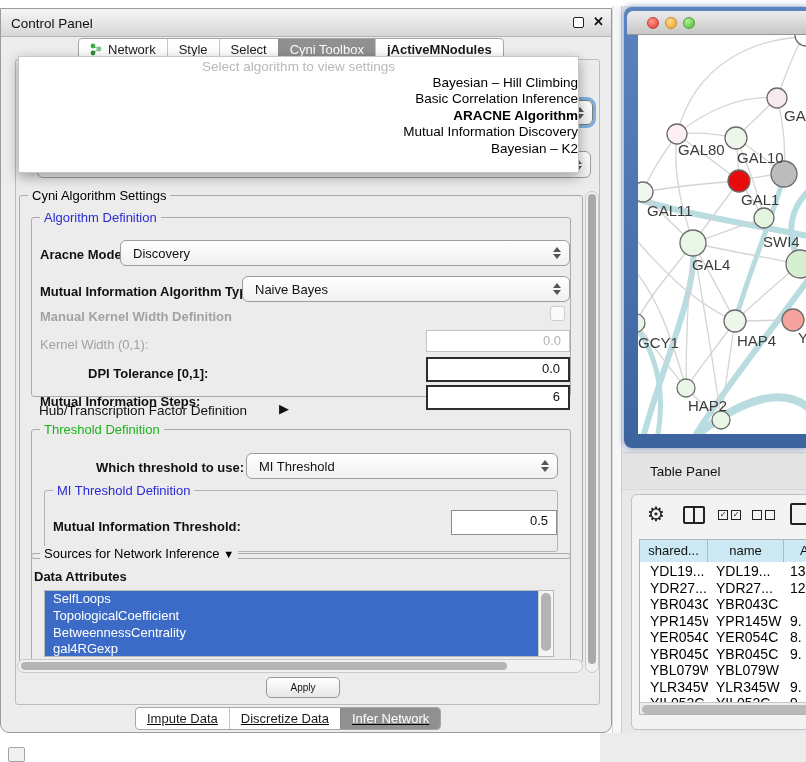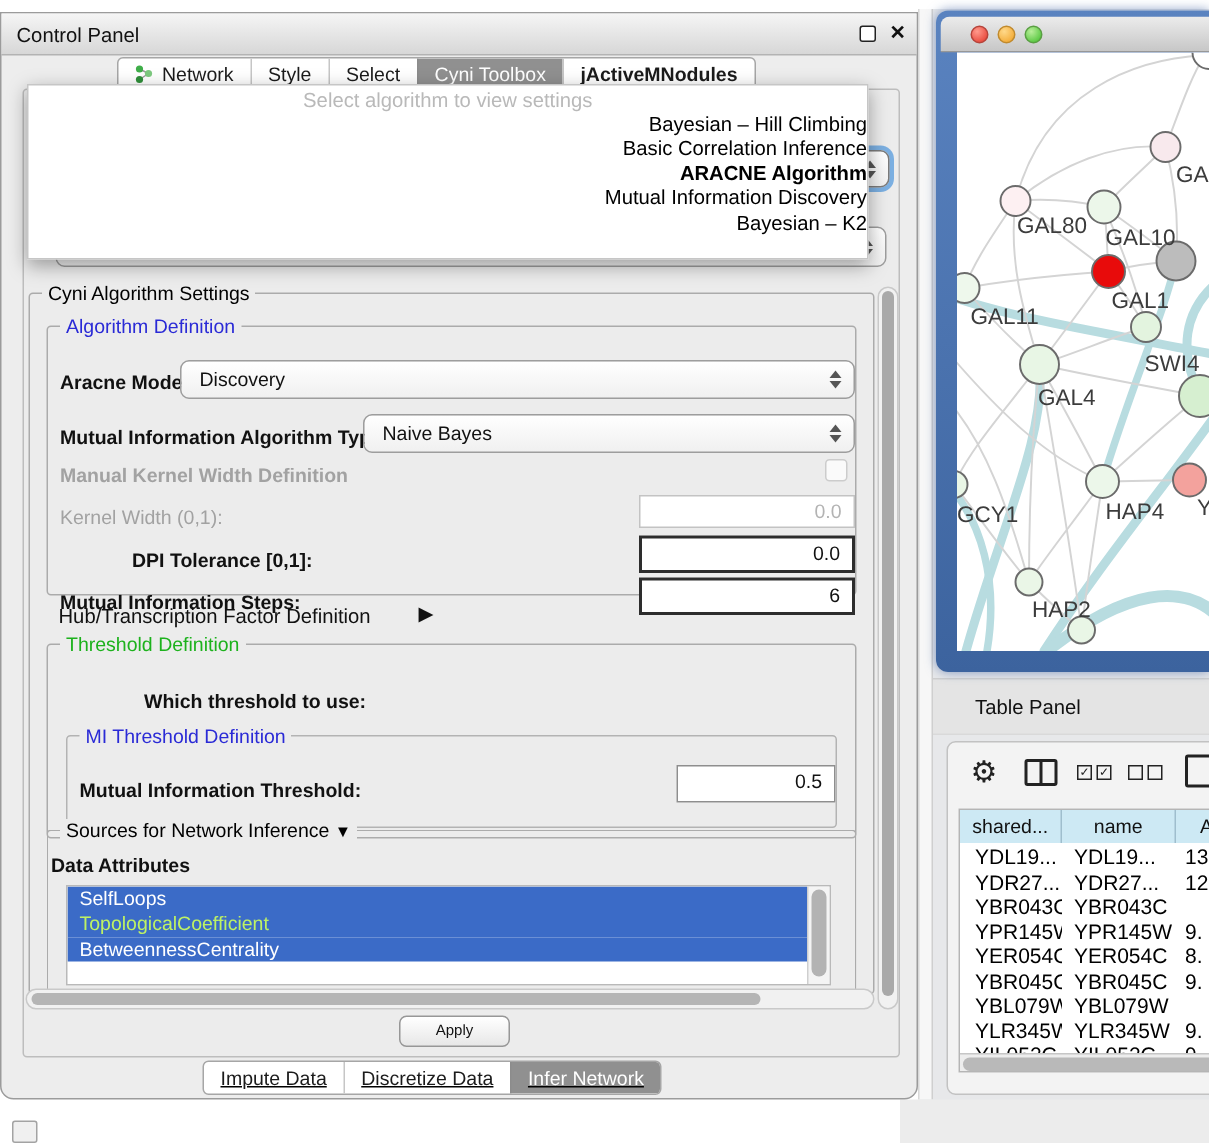--- a/index.html
+++ b/index.html
@@ -328,39 +328,47 @@
         <div class="numin" style="left:394px; top:167px; width:144px; height:25px;">6</div>
       </div>
 
       <span class="lbl" style="left:22px; top:216px; font-size:13.5px;">Hub/Transcription Factor Definition</span>
       <span class="abs" style="left:262px; top:214px; font-size:13px; color:#111;">▶</span>
 
       <div class="groupbox" style="left:14px; top:242px; width:540px; height:130px;">
         <span class="legend" style="color:#1db21d;">Threshold Definition</span>
 
         <span class="lbl bold" style="left:64px; top:30px;">Which threshold to use:</span>
+        <div class="combo" style="left:214px; top:23px; width:312px; height:26px;">
+          <span class="val">MI Threshold</span>
+          <span class="arrows">
+              <i class="up"></i>
+              <i class="down"></i>
+            </span>
+        </div>
 
         <div class="groupbox" style="left:12px; top:60px; width:514px; height:62px; border-color:#b3b3b3;">
           <span class="legend" style="color:#2a2ad6;">MI Threshold Definition</span>
           <span class="lbl bold" style="left:8px; top:28px;">Mutual Information Threshold:</span>
           <div class="numin" style="left:406px; top:19px; width:106px; height:25px; border-width:1px; border-color:#8e8e8e;">0.5</div>
         </div>
       </div>
 
       <div class="groupbox" style="left:14px; top:366px; width:540px; height:112px; border-bottom:none;">
         <span class="legend">
           <span>Sources for Network Inference</span>
           <span style="font-size:11px;">▼</span>
         </span>
         <span class="lbl bold" style="left:2px; top:15px;">Data Attributes</span>
 
         <div class="abs" style="left:12px; top:36px; width:510px; height:67px; background:#fff; border:1px solid #b9b9b9; overflow:hidden;">
           <div style="height:16.75px; line-height:16.75px; background:#3b6bc7; color:#fff; font-size:13px; padding-left:8px; width:493px;">SelfLoops</div>
-          <div style="height:16.75px; line-height:16.75px; background:#3b6bc7; color:#bef264; font-size:13px; padding-left:8px; width:493px;">TopologicalCoefficient</div>
+          <div style="height:16.75px; line-height:16.75px; background:#3b6bc7; color:#ffffff; font-size:13px; padding-left:8px; width:493px;">TopologicalCoefficient</div>
           <div style="height:16.75px; line-height:16.75px; background:#3b6bc7; color:#fff; font-size:13px; padding-left:8px; width:493px;">BetweennessCentrality</div>
+          <div style="height:16.75px; line-height:16.75px; background:#3b6bc7; color:#fff; font-size:13px; padding-left:8px; width:493px;">gal4RGexp</div>
           <div class="abs" style="right:0; top:0; width:15px; height:65px; background:#f4f4f4; border-left:1px solid #cfcfcf;">
             <div class="scroll-thumb" style="left:2px; top:2px; width:10px; height:58px; background:#b3b3b3;"></div>
           </div>
         </div>
       </div>
 
       <div class="scroll-track" style="left:0; top:472px; width:566px; height:14px;">
         <div class="scroll-thumb" style="left:3px; top:2px; width:486px; height:8px; background:#b5b5b5;"></div>
       </div>
 

